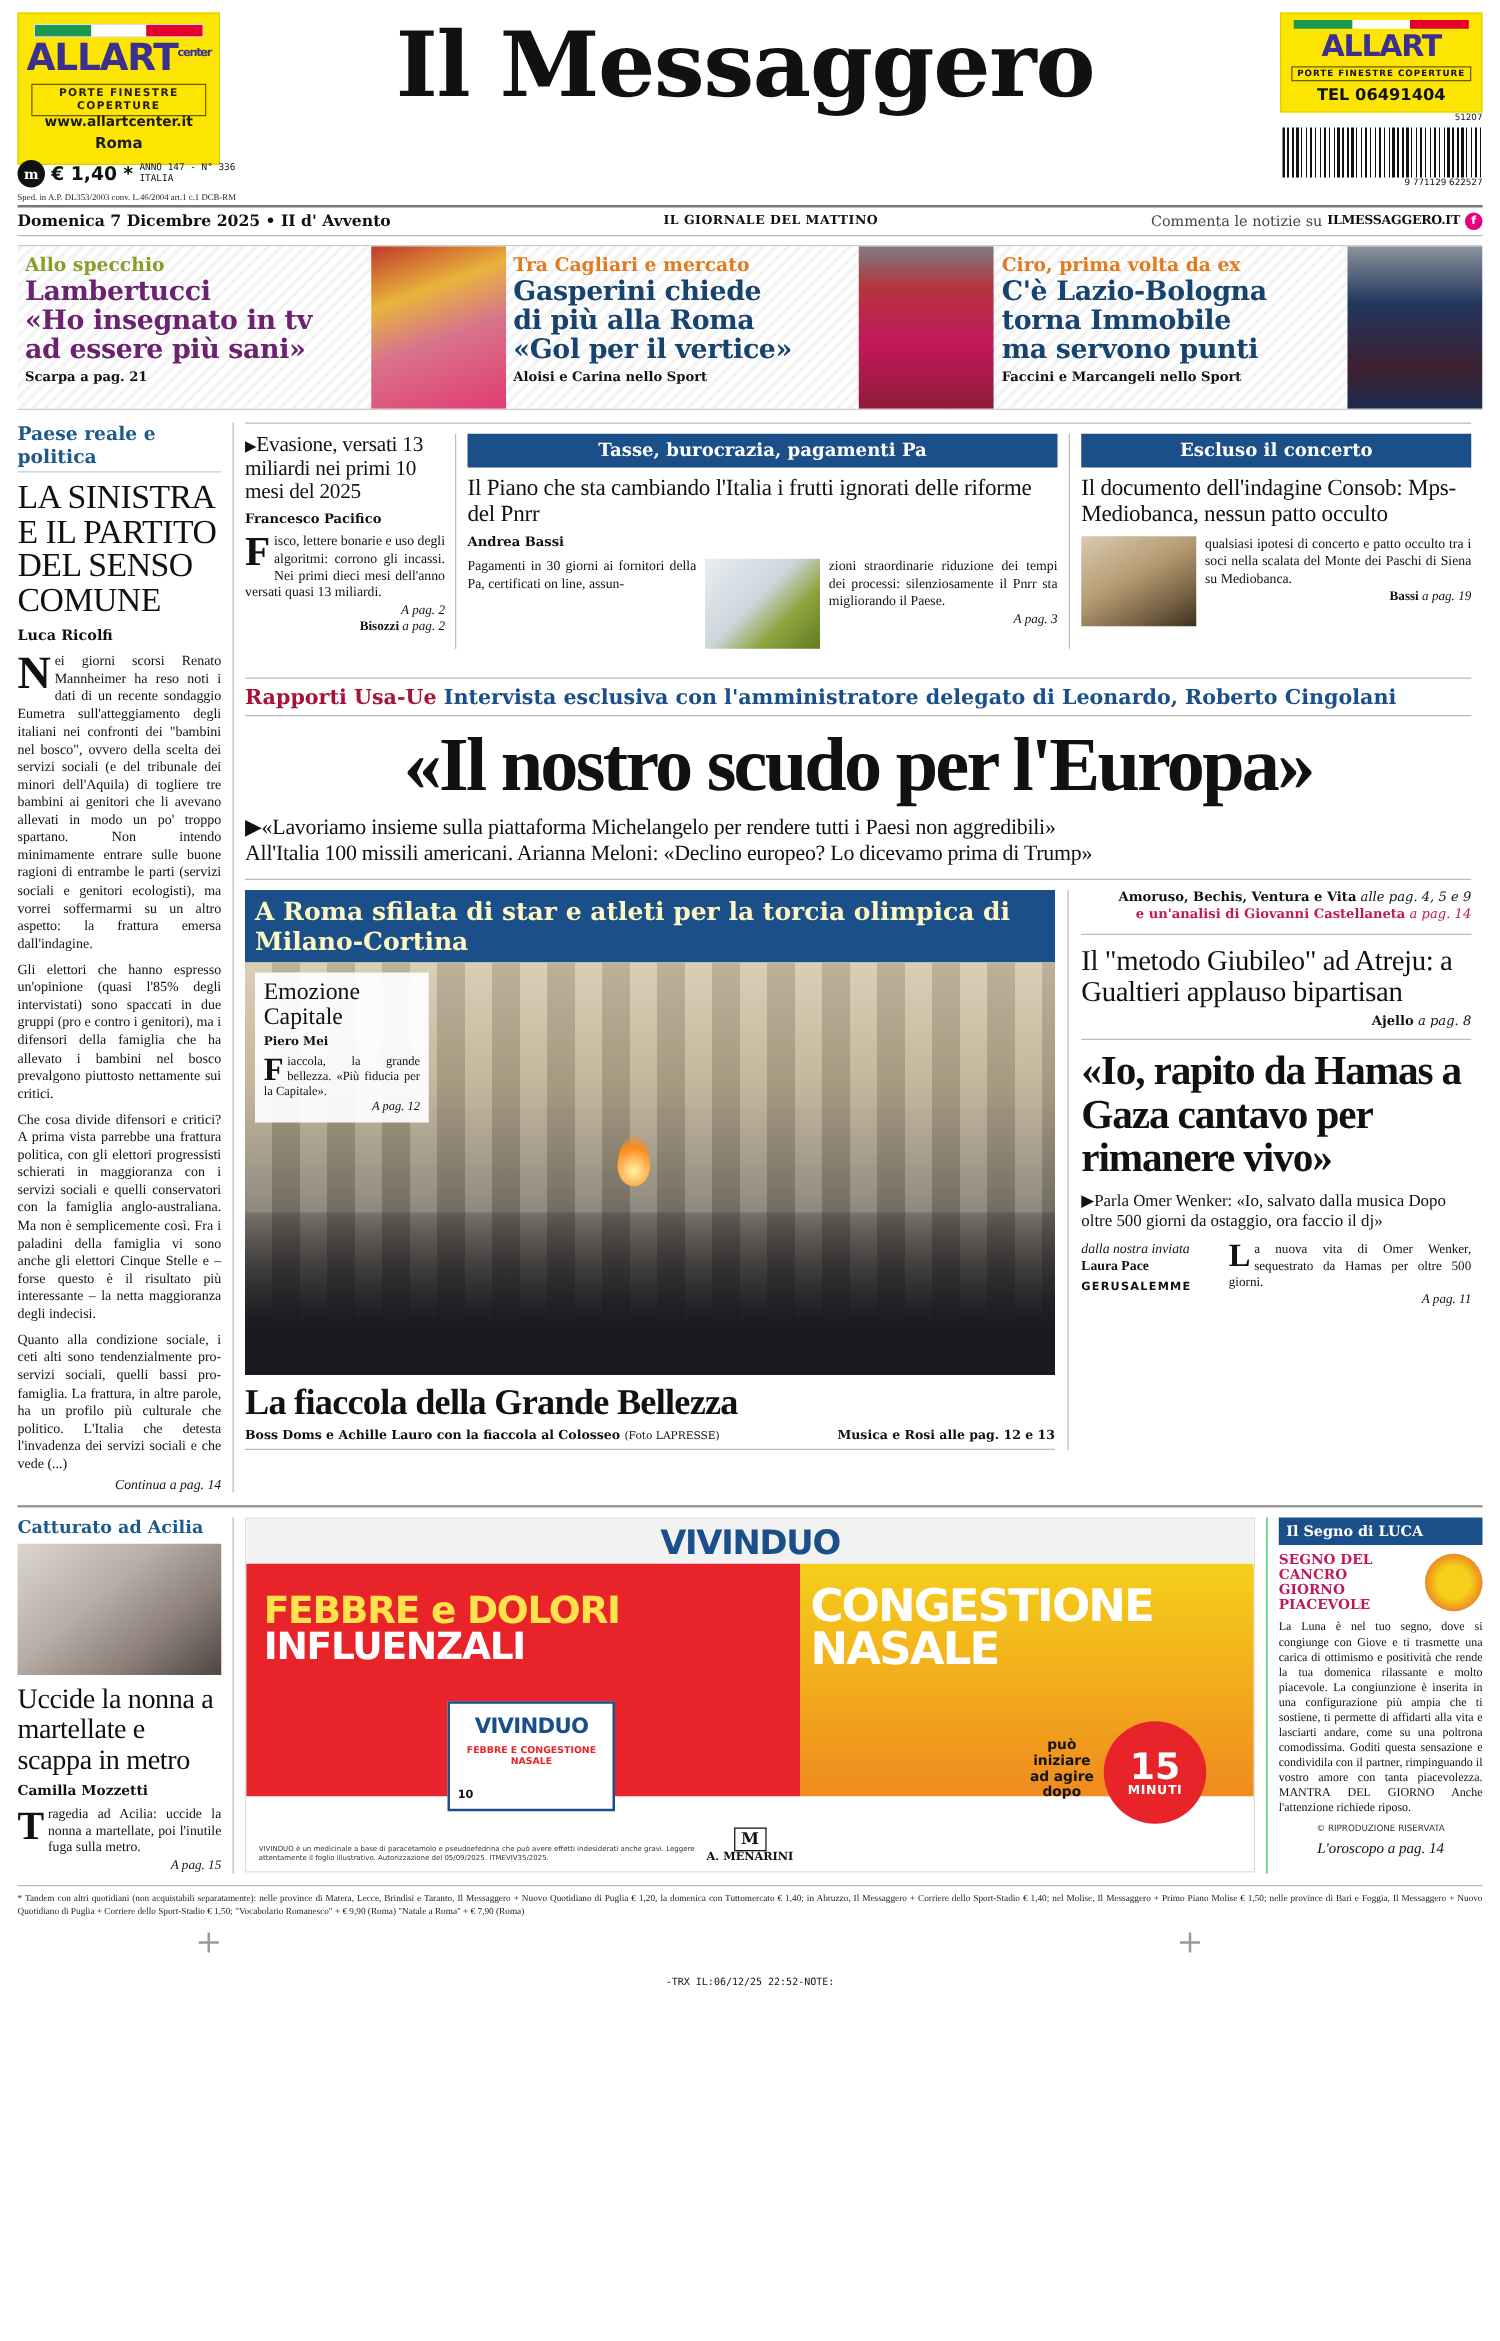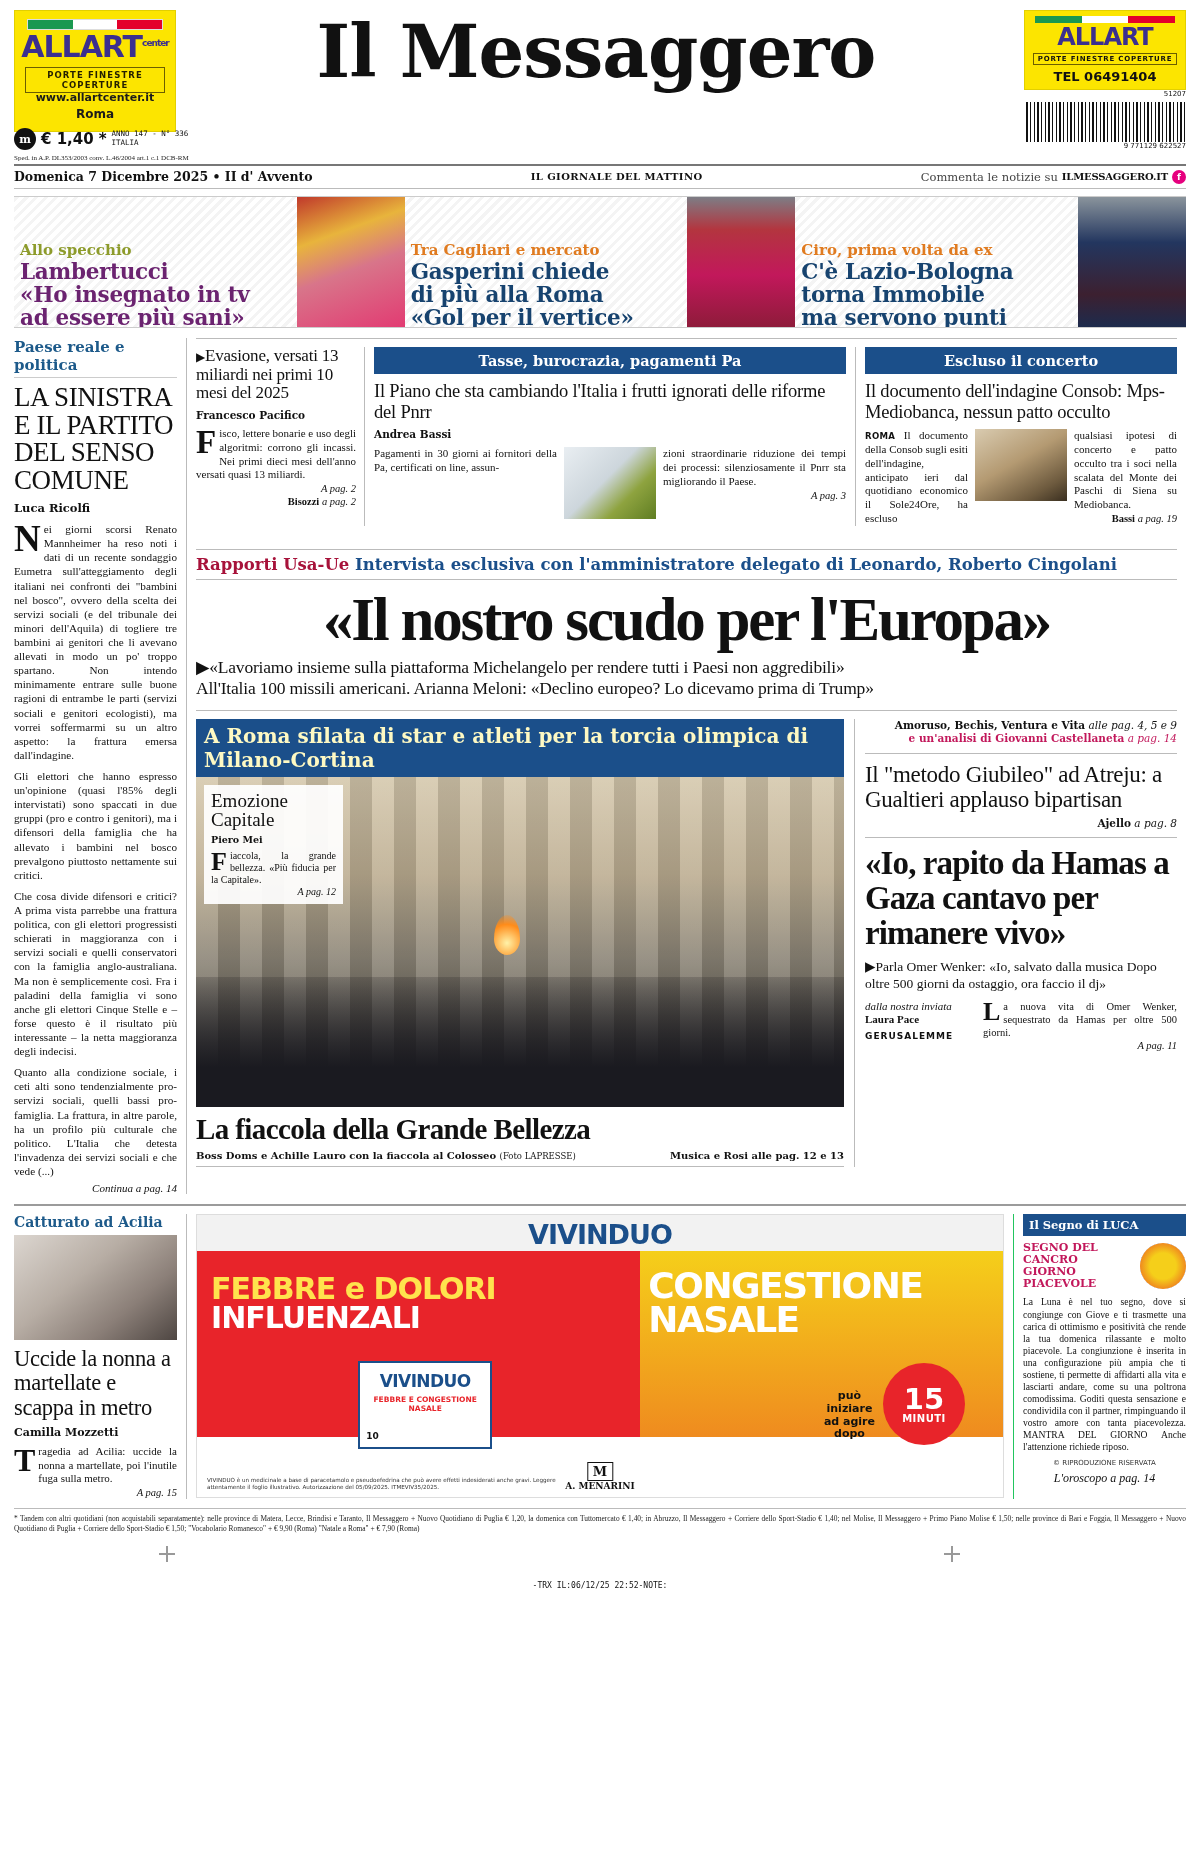--- a/index.html
+++ b/index.html
@@ -49,21 +49,21 @@
   .date-l{font-family:"DejaVu Serif",serif;font-weight:bold;font-size:12.5px;}
   .date-c{font-family:"DejaVu Serif",serif;font-weight:bold;font-size:10px;letter-spacing:.4px;}
   .date-r{font-family:"DejaVu Serif",serif;font-size:11.5px;color:#444;display:flex;align-items:center;gap:4px;}
   .date-r b{color:#111;font-size:10px;letter-spacing:-.2px;}
   .fbdot{width:14px;height:14px;border-radius:50%;background:#e6007e;color:#fff;font-family:"DejaVu Sans",sans-serif;font-size:9px;font-weight:bold;display:flex;align-items:center;justify-content:center;}
 
   
   .teasers{margin:7px 14px 0 14px;height:130px;display:flex;border-top:1px solid #ccc;border-bottom:1px solid #ccc;
     background:repeating-linear-gradient(-45deg,#f4f4f4 0 3px,#ffffff 3px 7px);}
   .teaser{flex:1;display:flex;position:relative;overflow:hidden;}
-  .teaser .txt{padding:8px 2px 0 6px;flex:1;min-width:0;margin-top:38px;}
+  .teaser .txt{padding:8px 2px 0 6px;flex:1;min-width:0;}
   .teaser .kicker{font-family:"DejaVu Serif",serif;font-weight:bold;font-size:15px;line-height:1;margin-bottom:3px;}
   .teaser .head{font-family:"DejaVu Serif",serif;font-weight:bold;font-size:21.5px;line-height:1.06;letter-spacing:-.3px;}
   .teaser .byl{font-family:"DejaVu Serif",serif;font-weight:bold;font-size:10.5px;margin-top:5px;}
   .teaser .ph{width:108px;flex:0 0 auto;}
   .ph.lambertucci{background:linear-gradient(160deg,#c0392b 0%,#e8b43c 30%,#d8758a 55%,#e23b72 100%);}
   .ph.gasperini{background:linear-gradient(180deg,#7d7d85 0%,#b3353f 25%,#c2185b 60%,#8e1b3a 100%);}
   .ph.immobile{background:linear-gradient(180deg,#8a949c 0%,#23365f 35%,#3c2030 75%,#1d2b4d 100%);}
 
   
   .main{display:flex;margin:10px 14px 0 14px;}
@@ -164,21 +164,21 @@
   .advert .redzone{position:absolute;top:36px;left:0;width:55%;bottom:60px;background:#e8242a;}
   .advert .yelzone{position:absolute;top:36px;left:55%;right:0;bottom:60px;background:linear-gradient(180deg,#f5cf1a,#ef8b1f);}
   .advert .l1{position:absolute;top:60px;left:14px;width:48%;font-family:"DejaVu Sans",sans-serif;font-weight:bold;font-size:30px;line-height:.95;color:#fff;letter-spacing:-1px;}
   .advert .l1 em{font-style:normal;color:#ffe34d;}
   .advert .r1{position:absolute;top:54px;left:56%;right:10px;font-family:"DejaVu Sans",sans-serif;font-weight:bold;font-size:36px;line-height:.95;color:#fff;letter-spacing:-1.5px;}
   .advert .pack{position:absolute;left:20%;bottom:48px;width:130px;height:84px;background:#fff;border:2px solid #1b4f8a;}
   .advert .pack .pl{position:absolute;top:8px;left:0;right:0;text-align:center;font-family:"DejaVu Sans",sans-serif;font-weight:bold;font-size:17px;color:#7bbd2b;letter-spacing:-.6px;}
   .advert .pack .pl span{color:#1b4f8a;}
   .advert .pack .ps{position:absolute;top:32px;left:0;right:0;text-align:center;font-family:"DejaVu Sans",sans-serif;font-size:7.5px;color:#e8242a;font-weight:bold;}
   .advert .pack .pn{position:absolute;bottom:6px;left:6px;font-family:"DejaVu Sans",sans-serif;font-size:9px;font-weight:bold;}
-  .advert .burst{position:absolute;right:38px;bottom:52px;width:82px;height:82px;border-radius:50%;background:#e8242a;color:#fff;display:flex;flex-direction:column;align-items:center;justify-content:center;font-family:"DejaVu Sans",sans-serif;font-weight:bold;line-height:1;}
+  .advert .burst{position:absolute;right:38px;bottom:38px;width:82px;height:82px;border-radius:50%;background:#e8242a;color:#fff;display:flex;flex-direction:column;align-items:center;justify-content:center;font-family:"DejaVu Sans",sans-serif;font-weight:bold;line-height:1;}
   .advert .burst .n{font-size:29px;}
   .advert .burst .u{font-size:10px;letter-spacing:.5px;}
   .advert .puo{position:absolute;right:128px;bottom:56px;text-align:center;font-family:"DejaVu Sans",sans-serif;font-weight:bold;font-size:11px;line-height:1.15;color:#111;}
   .advert .legal{position:absolute;left:10px;bottom:6px;width:46%;font-family:"DejaVu Sans",sans-serif;font-size:5.6px;line-height:1.3;color:#333;}
   .advert .menarini{position:absolute;left:50%;transform:translateX(-50%);bottom:6px;text-align:center;font-family:"DejaVu Serif",serif;font-size:9px;font-weight:bold;}
   .advert .menarini .m{display:inline-block;border:1.5px solid #111;padding:1px 5px;font-size:13px;}
 
   .b-right{width:163px;flex:0 0 auto;padding-left:9px;border-left:1px solid #22c55e;}
   .b-right .hdr{background:#1b4f8a;color:#fff;font-family:"DejaVu Serif",serif;font-weight:bold;font-size:11.5px;padding:4px 6px;}
   .zodiac-row{display:flex;gap:6px;margin-top:6px;align-items:center;}
@@ -335,24 +335,20 @@
               <span>zioni straordinarie riduzione dei tempi dei processi: silenziosamente il Pnrr sta migliorando il Paese.</span>
               <span class="t-ref">A pag. 3</span>
             </div>
           </div>
         </div>
 
         <div class="t-col t3">
           <div class="bluebar">Escluso il concerto</div>
           <div class="t-head2">Il documento dell'indagine Consob: Mps-Mediobanca, nessun patto occulto</div>
           <div class="twocol">
-            <div class="colbody">
-              <span class="roma-tag">ROMA</span>
-              <span>Il documento della Consob sugli esiti dell'indagine, anticipato ieri dal quotidiano economico il Sole24Ore, ha escluso</span>
-            </div>
             <div class="mini-img mps"></div>
             <div class="colbody">
               <span>qualsiasi ipotesi di concerto e patto occulto tra i soci nella scalata del Monte dei Paschi di Siena su Mediobanca.</span>
               <span class="t-ref"><b>Bassi</b><span> a pag. 19</span></span>
             </div>
           </div>
         </div>
       </div>
 
       <div class="kickerband">

